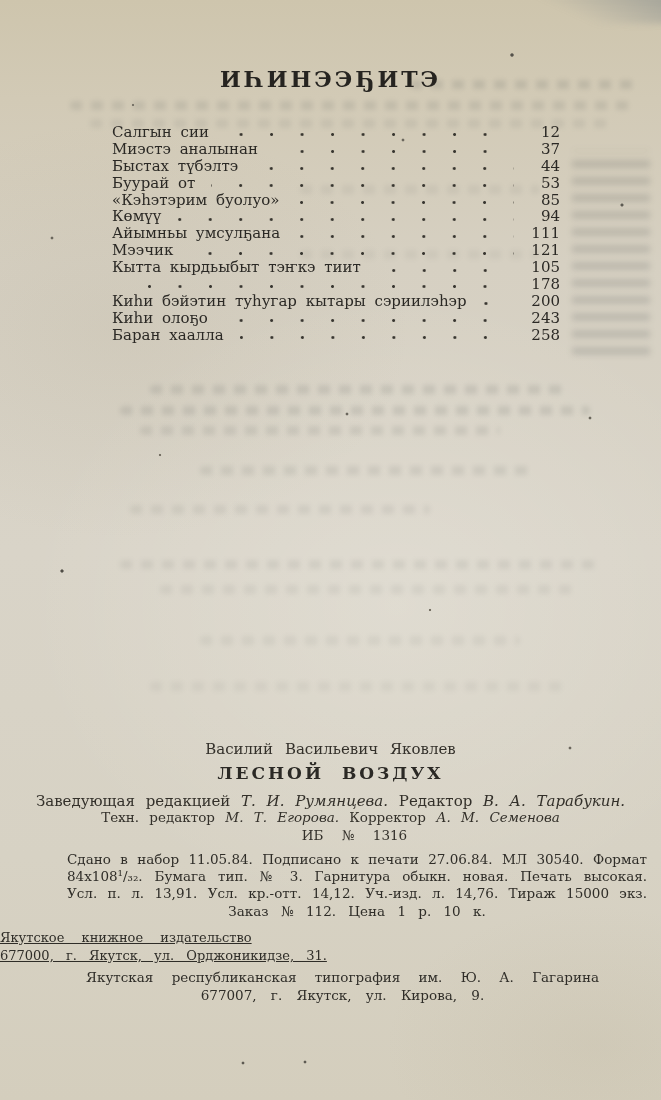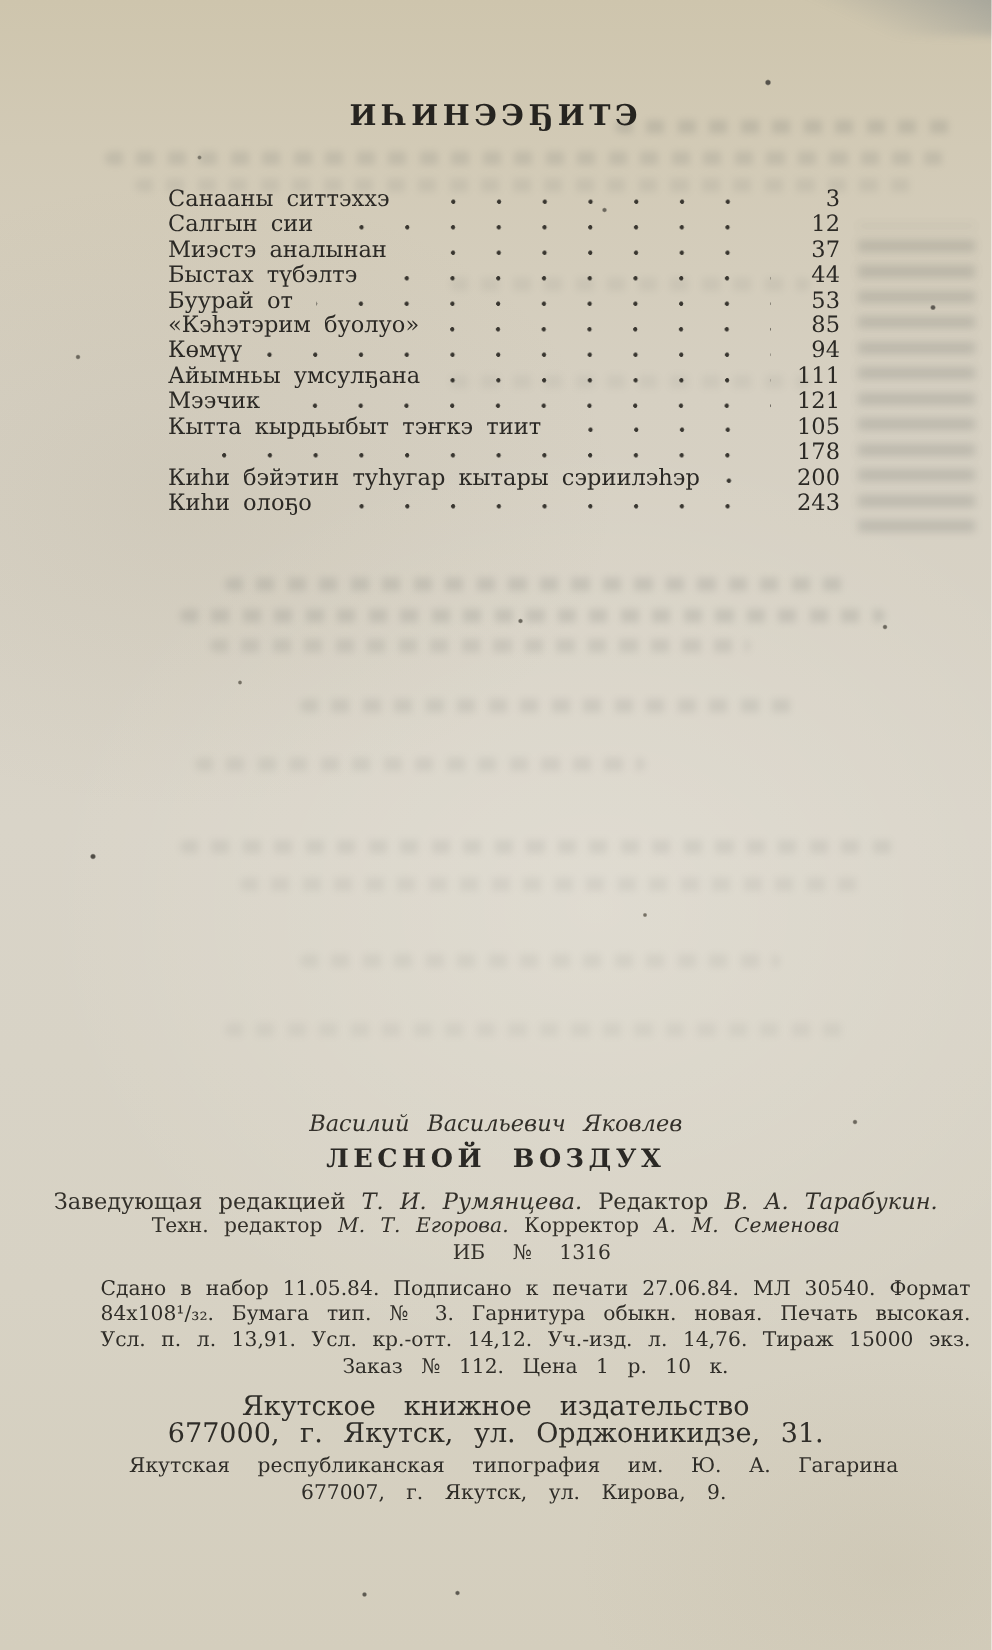--- a/index.html
+++ b/index.html
@@ -40,44 +40,44 @@
     position:absolute; height:9px; border-radius:4px; filter:blur(2.5px); pointer-events:none;
     background:repeating-linear-gradient(90deg, rgba(105,108,103,0.55) 0 12px, rgba(105,108,103,0) 12px 21px);
   }
   .ghost-col {
     position:absolute; filter:blur(3px); pointer-events:none;
     background:repeating-linear-gradient(0deg, rgba(105,108,103,0.30) 0 8px, rgba(105,108,103,0) 8px 17px);
   }
 
   .contents-title {
     position:absolute; top:66px; left:0; width:100%; text-align:center;
-    font-weight:bold; font-size:19px; letter-spacing:3px; color:#262420;
+    font-weight:bold; font-size:22px; letter-spacing:3px; color:#262420;
   }
   .toc-list { position:absolute; top:123px; left:112px; width:448px; font-size:15px; color:#2b2925; }
   .toc-row { display:flex; height:16.9px; align-items:baseline; }
   .toc-title { white-space:nowrap; word-spacing:4px; }
   .toc-dots { flex:1; align-self:stretch; position:relative; margin:0 10px 0 16px; }
   .toc-dots::after {
     content:""; position:absolute; left:0; right:0; bottom:3.5px; height:3px;
     background-image:radial-gradient(circle at 1.5px 1.5px, rgba(40,38,33,0.9) 1.25px, transparent 1.6px);
     background-size:30.5px 3px; background-repeat:repeat-x; background-position:right bottom;
   }
   .toc-page { min-width:36px; text-align:right; white-space:nowrap; }
 
   .c-line { position:absolute; left:0; width:100%; text-align:center; color:#33302a; }
-  .author   { top:740px; font-style:italic; font-size:15px; word-spacing:7px; }
+  .author   { top:740px; font-size:15px; word-spacing:7px; }
   .booktitle{ top:763px; font-size:17px; font-weight:bold; letter-spacing:3px; word-spacing:9px; color:#2b2925; }
   .editors1 { top:792px; font-size:15px; word-spacing:6px; }
   .editors2 { top:809px; font-size:13.5px; word-spacing:6px; }
   .it { font-style:italic; }
   .ib       { top:827px; font-size:13.5px; word-spacing:14px;padding-left:24px; }
   .imprint  { position:absolute; top:851px; left:48px; width:580px; font-size:13.5px; color:#2f2d28;margin-left:19px; }
   .imprint .line { line-height:17.2px; text-align:justify; text-align-last:justify; word-spacing:2px; }
   .imprint .line:last-child { text-align:center; text-align-last:center; word-spacing:8px; }
-  .publisher { position:absolute; top:929px; left:0; width:100%; text-align:center; font-size:18px; color:#2f2d28; }
+  .publisher { position:absolute; top:929px; left:0; width:100%; text-align:left; font-size:13px; color:#2f2d28;text-decoration:underline; }
   .publisher .line { line-height:17.8px; word-spacing:8px; }
   .publisher .line:first-child { word-spacing:13px; }
   .printer { position:absolute; top:968px; left:0; width:100%; text-align:center; font-size:13.5px; color:#2f2d28;margin-left:12px; }
   .printer .line { line-height:18px; word-spacing:10px; }
   .printer .line:first-child { word-spacing:14px; }
 </style>
 </head>
 <body>
 
 <div class="corner-shade"></div>
@@ -94,25 +94,20 @@
 <div class="ghost" style="top:426px; left:140px; width:360px; opacity:.26;"></div>
 <div class="ghost" style="top:466px; left:200px; width:330px; opacity:.24;"></div>
 <div class="ghost" style="top:505px; left:130px; width:300px; opacity:.20;"></div>
 <div class="ghost" style="top:560px; left:120px; width:480px; opacity:.20;"></div>
 <div class="ghost" style="top:585px; left:160px; width:420px; opacity:.17;"></div>
 <div class="ghost" style="top:636px; left:200px; width:320px; opacity:.16;"></div>
 <div class="ghost" style="top:682px; left:150px; width:420px; opacity:.14;"></div>
 
 <div class="contents-title">ИҺИНЭЭҔИТЭ</div>
 <div class="toc-list">
-    <div class="toc-row">
-      <span class="toc-title">Санааны ситтэххэ</span>
-      <span class="toc-dots"></span>
-      <span class="toc-page">3</span>
-    </div>
     <div class="toc-row">
       <span class="toc-title">Салгын сии</span>
       <span class="toc-dots"></span>
       <span class="toc-page">12</span>
     </div>
     <div class="toc-row">
       <span class="toc-title">Миэстэ аналынан</span>
       <span class="toc-dots"></span>
       <span class="toc-page">37</span>
     </div>
@@ -158,20 +153,25 @@
     <div class="toc-row">
       <span class="toc-title">Киһи бэйэтин туһугар кытары сэриилэһэр</span>
       <span class="toc-dots"></span>
       <span class="toc-page">200</span>
     </div>
     <div class="toc-row">
       <span class="toc-title">Киһи олоҕо</span>
       <span class="toc-dots"></span>
       <span class="toc-page">243</span>
     </div>
+    <div class="toc-row">
+      <span class="toc-title">Баран хаалла</span>
+      <span class="toc-dots"></span>
+      <span class="toc-page">258</span>
+    </div>
   </div>
 
 <div class="c-line author">Василий Васильевич Яковлев</div>
 <div class="c-line booktitle">ЛЕСНОЙ ВОЗДУХ</div>
 <div class="c-line editors1"><span>Заведующая редакцией </span><span class="it">Т. И. Румянцева.</span><span> Редактор </span><span class="it">В. А. Тарабукин.</span></div>
 <div class="c-line editors2"><span>Техн. редактор </span><span class="it">М. Т. Егорова.</span><span> Корректор </span><span class="it">А. М. Семенова</span></div>
 <div class="c-line ib">ИБ № 1316</div>
 <div class="imprint">
     <div class="line">Сдано в набор 11.05.84. Подписано к печати 27.06.84. МЛ 30540. Формат</div>
     <div class="line">84x108¹/₃₂. Бумага тип. № 3. Гарнитура обыкн. новая. Печать высокая.</div>

